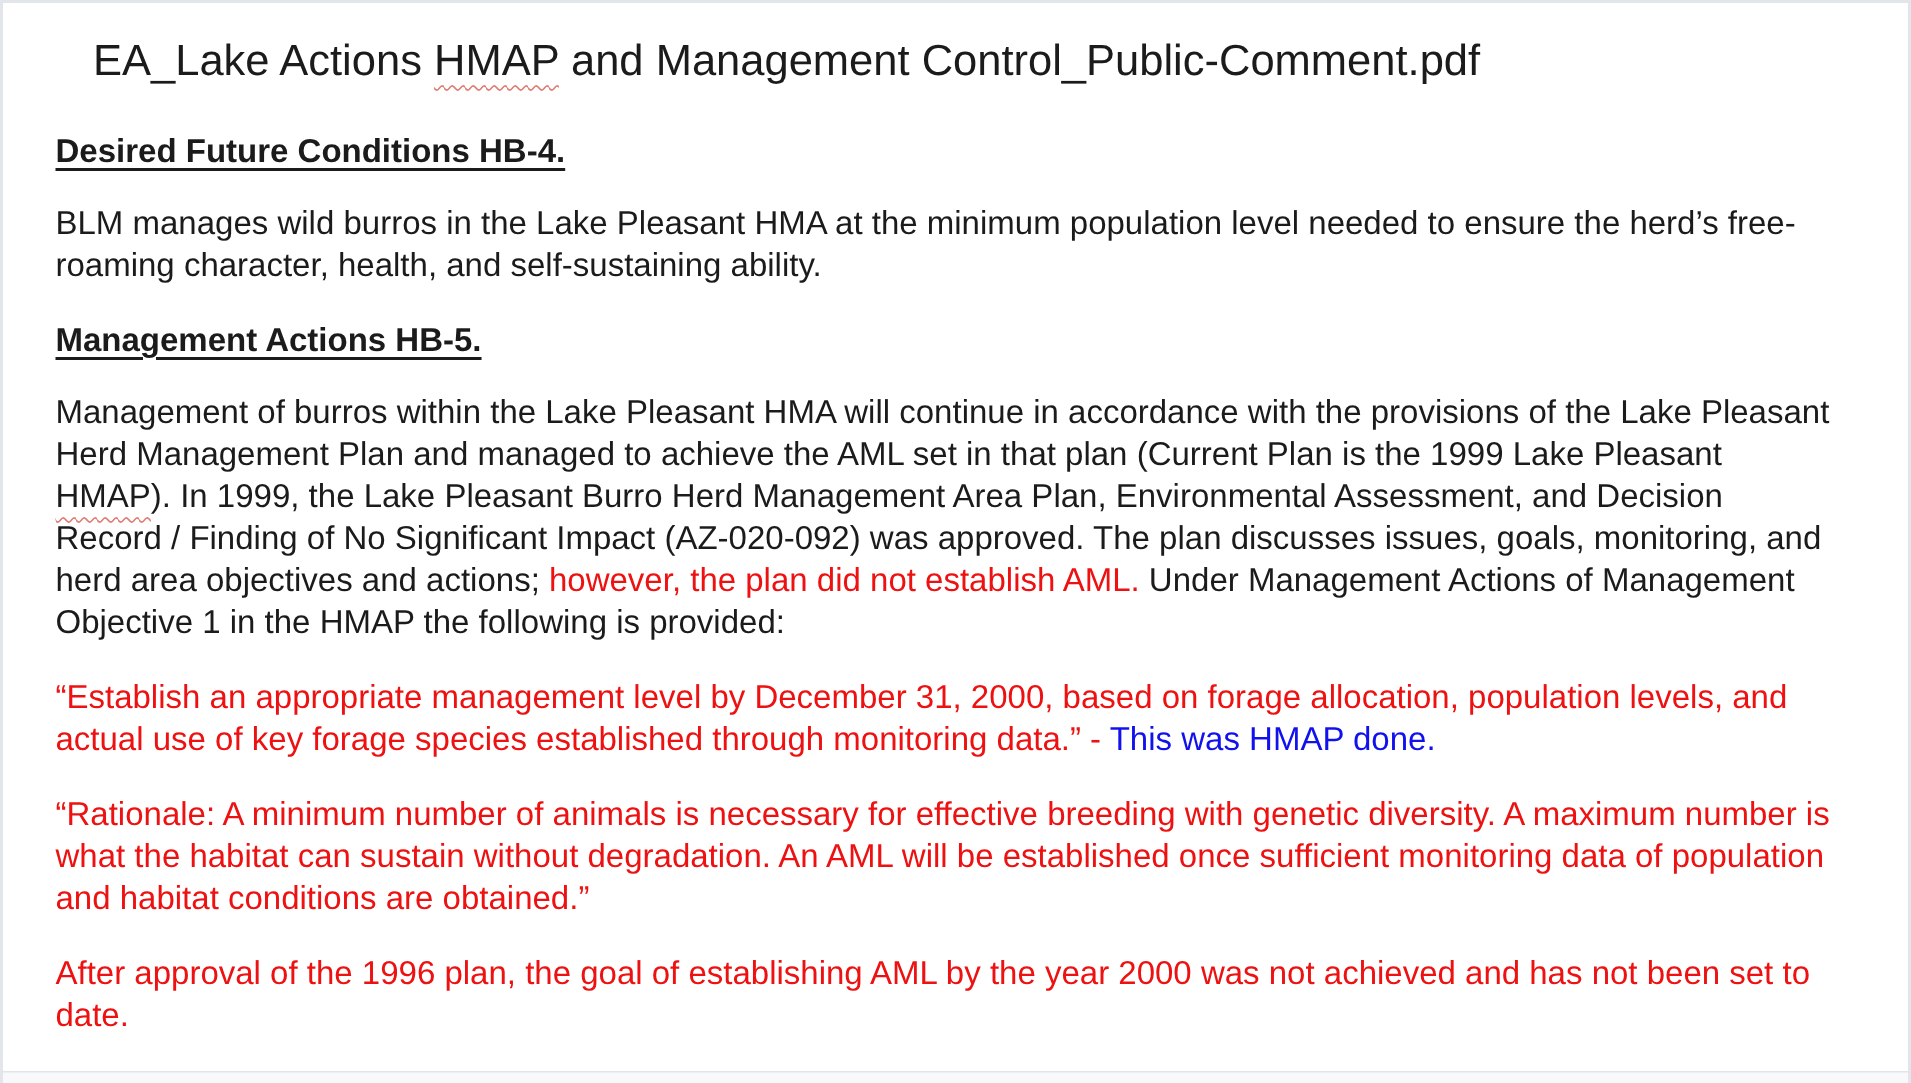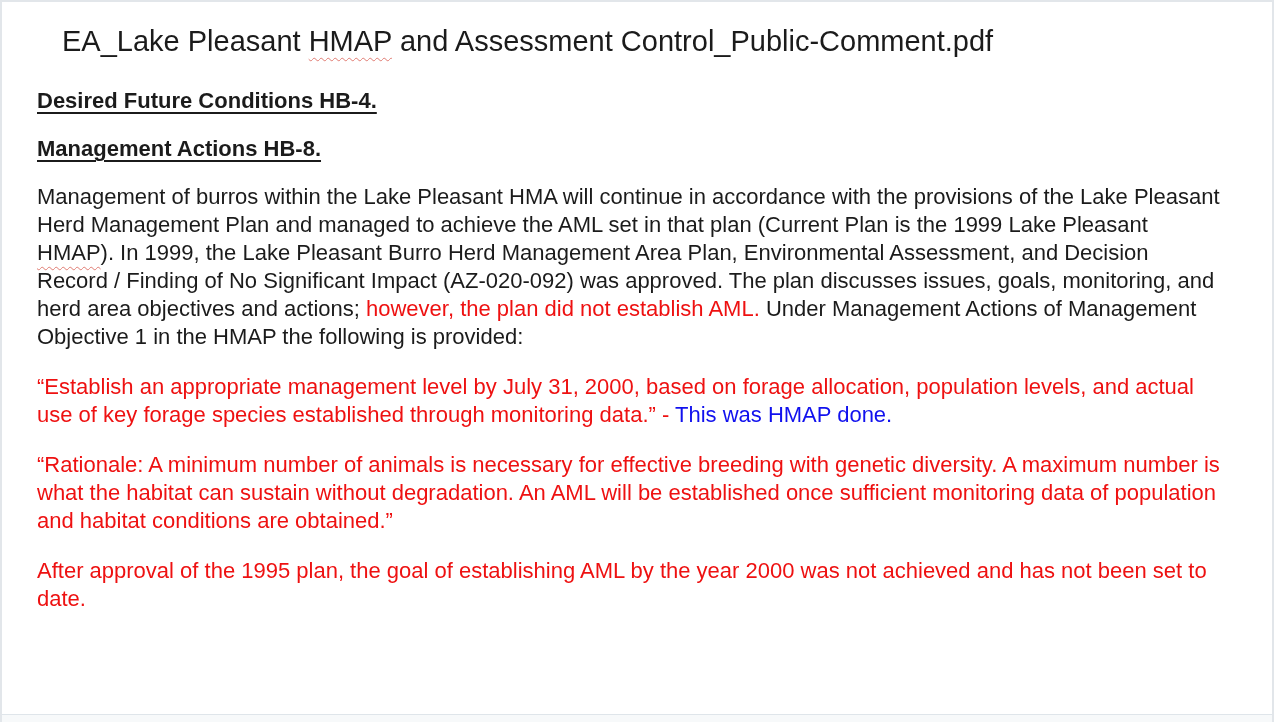--- a/index.html
+++ b/index.html
@@ -73,30 +73,31 @@
     background: var(--footer-strip);
     border-top: 1px solid #dfe5ea;
   }
 </style>
 </head>
 <body>
 
 <div class="window">
   <div class="page">
 
-    <h1 class="doc-title"><span>EA_Lake Pleasant </span><span class="squiggle">HMAP</span><span> and Assessment Control_Public-Comment.pdf</span></h1>
+    <h1 class="doc-title"><span>EA_Lake Actions </span><span class="squiggle">HMAP</span><span> and Management Control_Public-Comment.pdf</span></h1>
 
     <h2 class="doc-heading">Desired Future Conditions HB-4.</h2>
 
+    <p class="doc-para">BLM manages wild burros in the Lake Pleasant HMA at the minimum population level needed to ensure the herd’s free-roaming character, health, and self-sustaining ability.</p>
 
-    <h2 class="doc-heading">Management Actions HB-8.</h2>
+    <h2 class="doc-heading">Management Actions HB-5.</h2>
 
     <p class="doc-para"><span>Management of burros within the Lake Pleasant HMA will continue in accordance with the provisions of the Lake Pleasant Herd Management Plan and managed to achieve the AML set in that plan (Current Plan is the 1999 Lake Pleasant </span><span class="squiggle">HMAP</span><span>). In 1999, the Lake Pleasant Burro Herd Management Area Plan, Environmental Assessment, and Decision Record / Finding of No Significant Impact (AZ-020-092) was approved. The plan discusses issues, goals, monitoring, and herd area objectives and actions; </span><span class="red">however, the plan did not establish AML.</span><span> Under Management Actions of Management Objective 1 in the HMAP the following is provided:</span></p>
 
-    <p class="doc-para red"><span>“Establish an appropriate management level by July 31, 2000, based on forage allocation, population levels, and actual use of key forage species established through monitoring data.” - </span><span class="blue">This was HMAP done.</span></p>
+    <p class="doc-para red"><span>“Establish an appropriate management level by December 31, 2000, based on forage allocation, population levels, and actual use of key forage species established through monitoring data.” - </span><span class="blue">This was HMAP done.</span></p>
 
     <p class="doc-para red">“Rationale: A minimum number of animals is necessary for effective breeding with genetic diversity. A maximum number is what the habitat can sustain without degradation. An AML will be established once sufficient monitoring data of population and habitat conditions are obtained.”</p>
 
-    <p class="doc-para red">After approval of the 1995 plan, the goal of establishing AML by the year 2000 was not achieved and has not been set to date.</p>
+    <p class="doc-para red">After approval of the 1996 plan, the goal of establishing AML by the year 2000 was not achieved and has not been set to date.</p>
 
   </div>
   <div class="footer-strip"></div>
 </div>
 
 </body></html>

